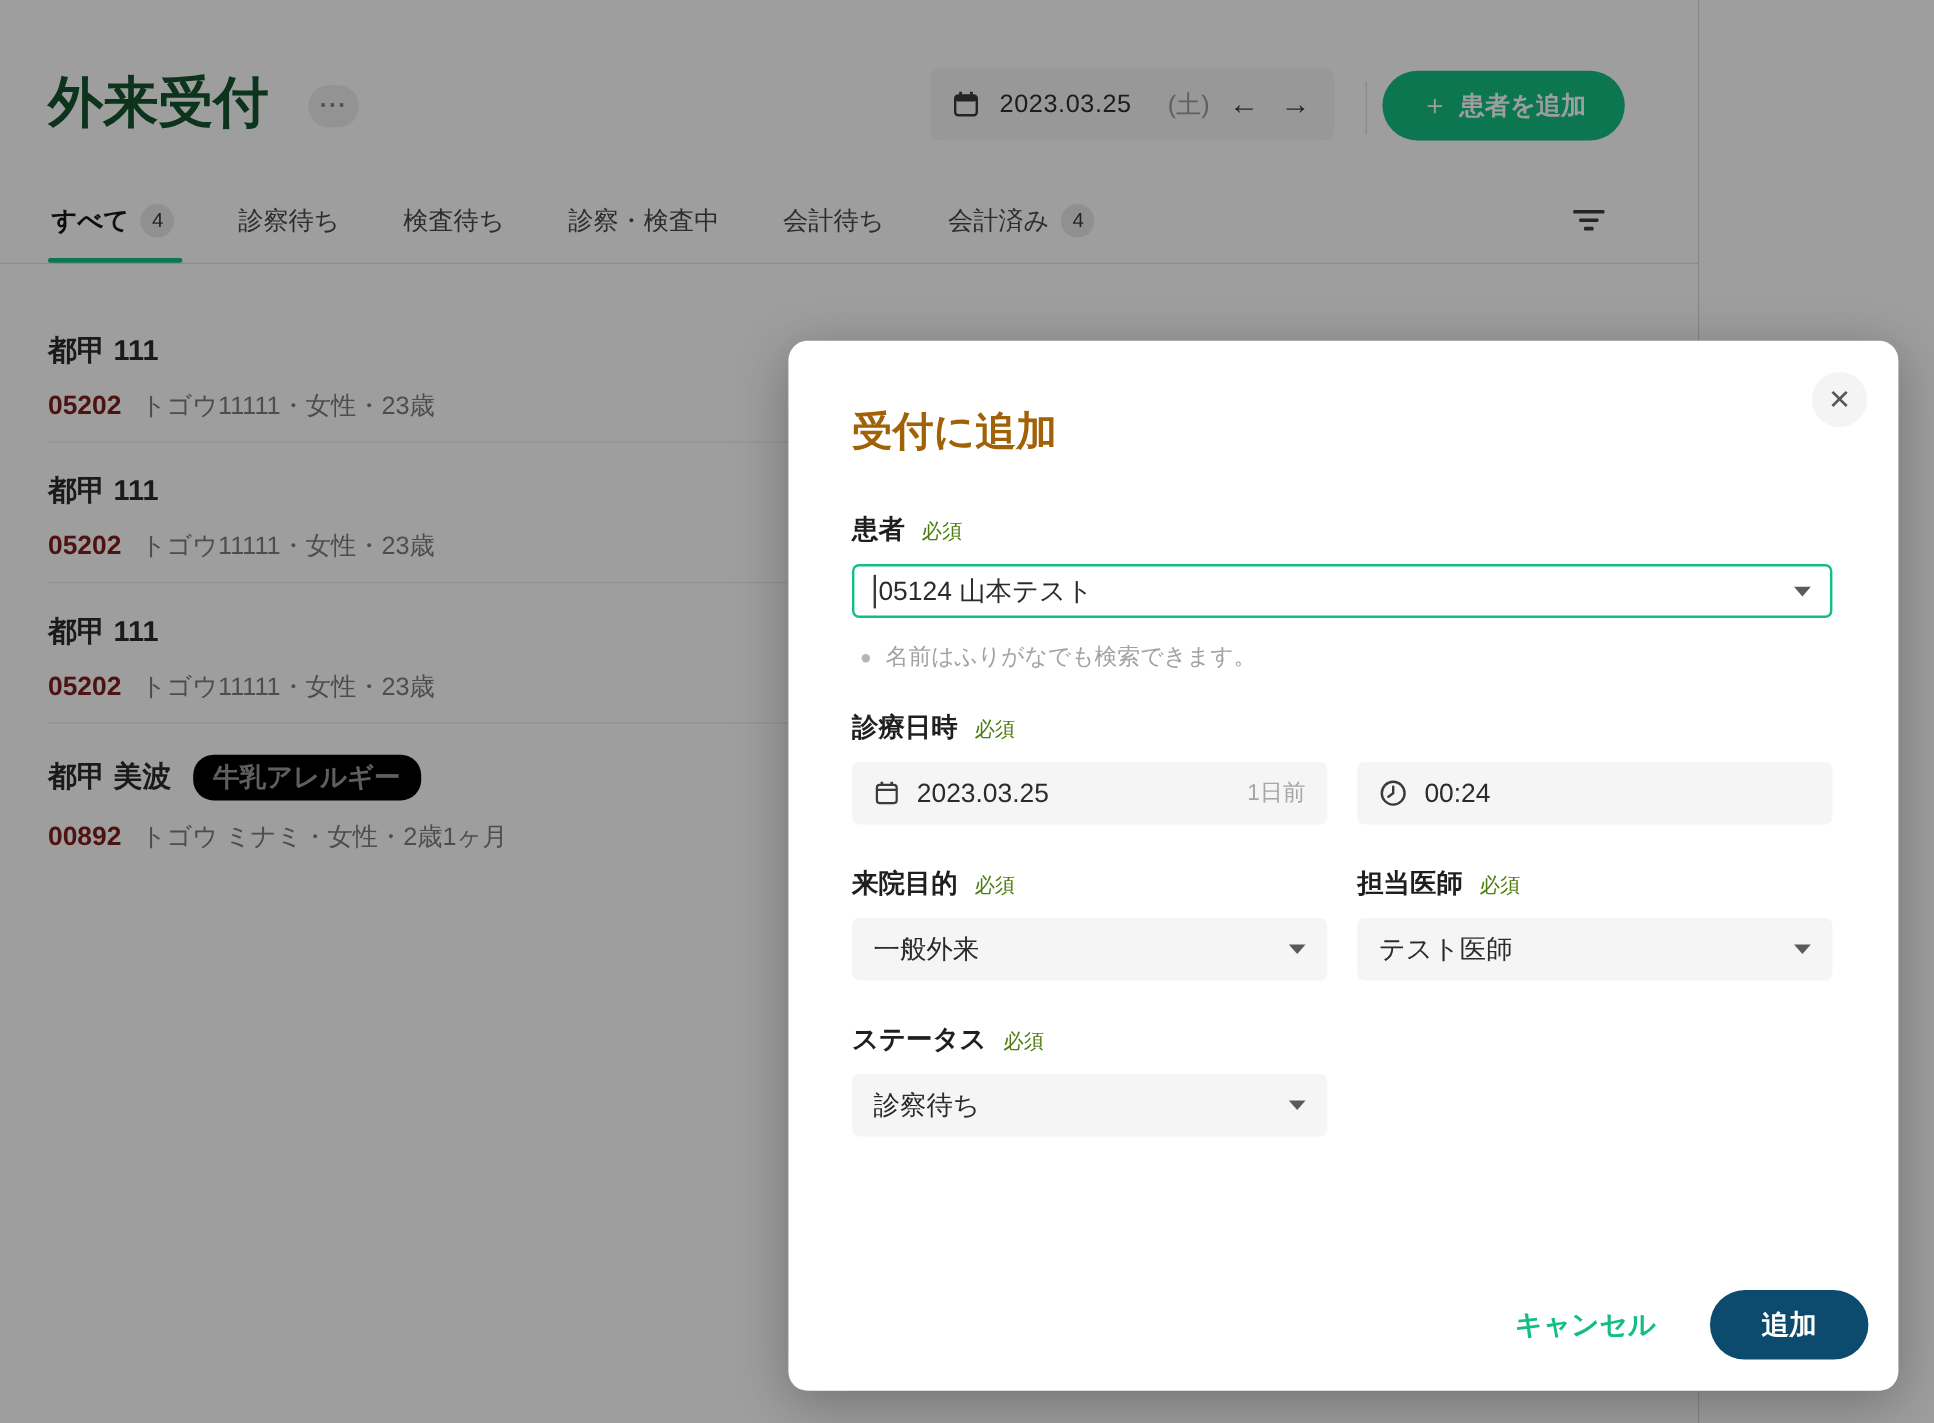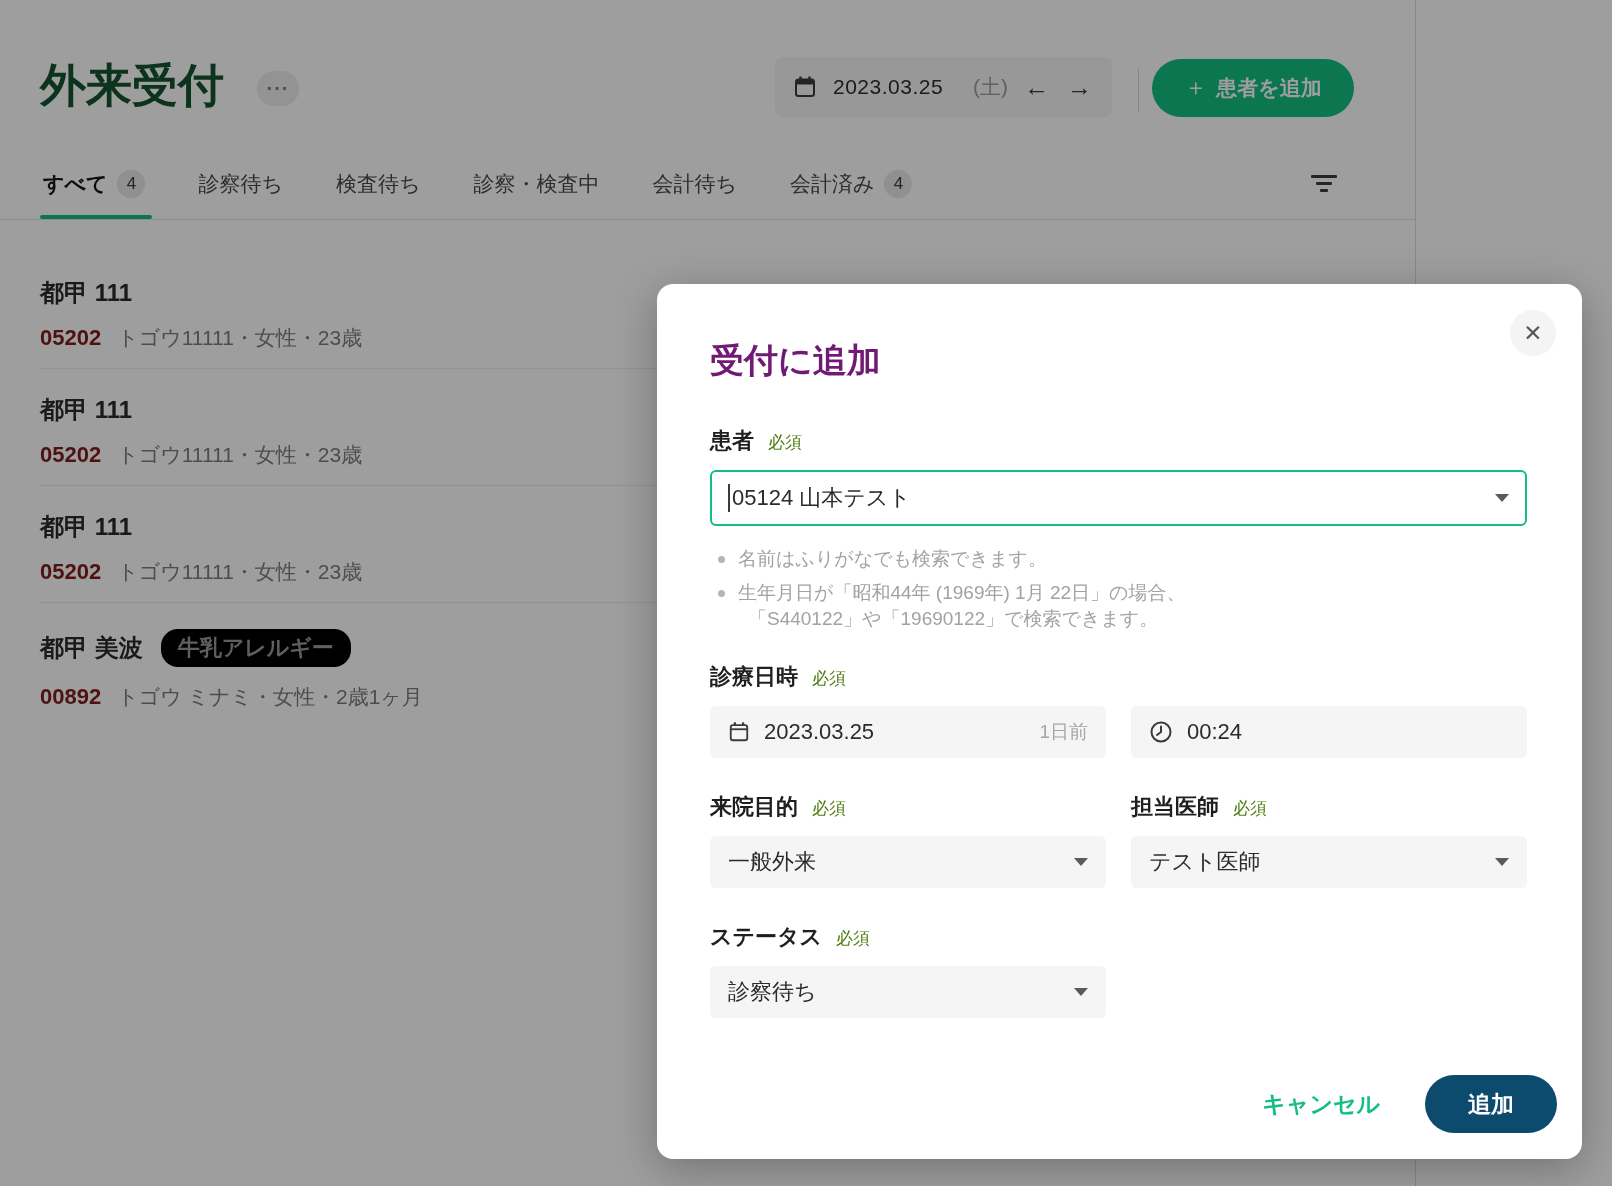--- a/index.html
+++ b/index.html
@@ -44,26 +44,26 @@
   .p-sub{margin-top:16px;display:flex;align-items:baseline;gap:16px;}
   .p-id{font-size:22px;font-weight:bold;color:#7f1d1d;}
   .p-details{font-size:21px;color:#7d7d7d;text-align:center;}
 
   
   .overlay{position:absolute;inset:0;background:rgba(0,0,0,0.38);z-index:10;}
   .modal{position:absolute;left:657px;top:284px;width:925px;height:875px;background:#fff;border-radius:16px;z-index:20;
          box-shadow:0 10px 44px rgba(0,0,0,.28);padding:0 55px 0 53px;box-sizing:border-box;}
   .modal-close{position:absolute;top:26px;right:26px;width:46px;height:46px;border-radius:50%;background:#f4f4f4;
                display:flex;align-items:center;justify-content:center;font-size:23px;color:#54585c;}
-  .modal-title{margin-top:56px;font-size:34px;font-weight:bold;color:#701a75;line-height:40px;}
+  .modal-title{margin-top:56px;font-size:34px;font-weight:bold;color:#a16207;line-height:40px;}
   .label-row{display:flex;align-items:baseline;margin-top:46px;}
   .label-row.tight{margin-top:30px;}
   .label-row .f-label{font-size:22px;font-weight:bold;color:#1f1f1f;}
   .label-row .f-required{margin-left:14px;font-size:17px;color:#4d7c0f;}
-  .patient-input{margin-top:14px;height:56px;border:2px solid; border-radius:6px;display:flex;align-items:center;
+  .patient-input{margin-top:14px;height:45px;border:2px solid; border-radius:6px;display:flex;align-items:center;
                  padding:0 16px;box-sizing:border-box;}
   .caret-bar{width:2px;height:28px;background:#3a3a3a;margin-right:2px;}
   .input-value{font-size:22px;color:#2b2b2b;}
   .dd-caret{margin-left:auto;width:0;height:0;border-left:7px solid transparent;border-right:7px solid transparent;
             border-top:8px solid #5a5a5a;}
   .hints{margin-top:20px;list-style:none;padding:0;margin-left:2px;margin-bottom:0;}
   .hints li{position:relative;padding-left:26px;font-size:19px;color:#a2a2a2;line-height:26px;margin-bottom:8px;}
   .hints li::before{content:"";position:absolute;left:6px;top:10px;width:7px;height:7px;border-radius:50%;background:#b5b5b5;}
   .hints .cont{display:block;padding-left:10px;}
   .form-grid{display:grid;grid-template-columns:396px 396px;column-gap:25px;}
@@ -187,24 +187,20 @@
       <span class="f-label">患者</span>
       <span class="f-required">必須</span>
     </div>
     <div class="patient-input" style="border-color:#12be82;">
       <span class="caret-bar"></span>
       <span class="input-value">05124 山本テスト</span>
       <span class="dd-caret"></span>
     </div>
     <ul class="hints">
       <li><span>名前はふりがなでも検索できます。</span></li>
-      <li>
-        <span>生年月日が「昭和44年 (1969年) 1月 22日」の場合、</span>
-        <span class="cont">「S440122」や「19690122」で検索できます。</span>
-      </li>
     </ul>
 
     <div class="label-row tight">
       <span class="f-label">診療日時</span>
       <span class="f-required">必須</span>
     </div>
     <div class="form-grid fields">
       <div class="fbox">
         <svg class="icon-svg" width="22" height="22" viewBox="0 0 24 24">
           <rect x="3" y="4.5" width="18" height="16.5" rx="2.5" fill="none" stroke="#3a3a3a" stroke-width="2"></rect>

